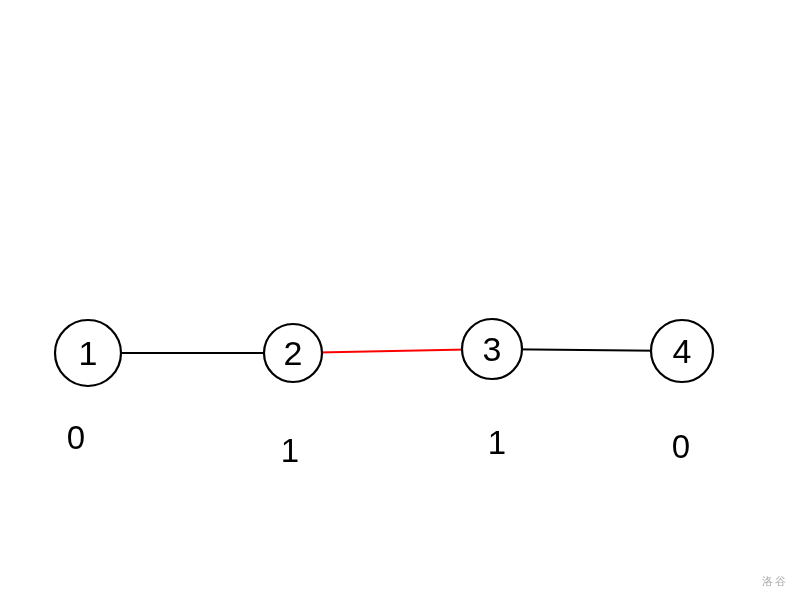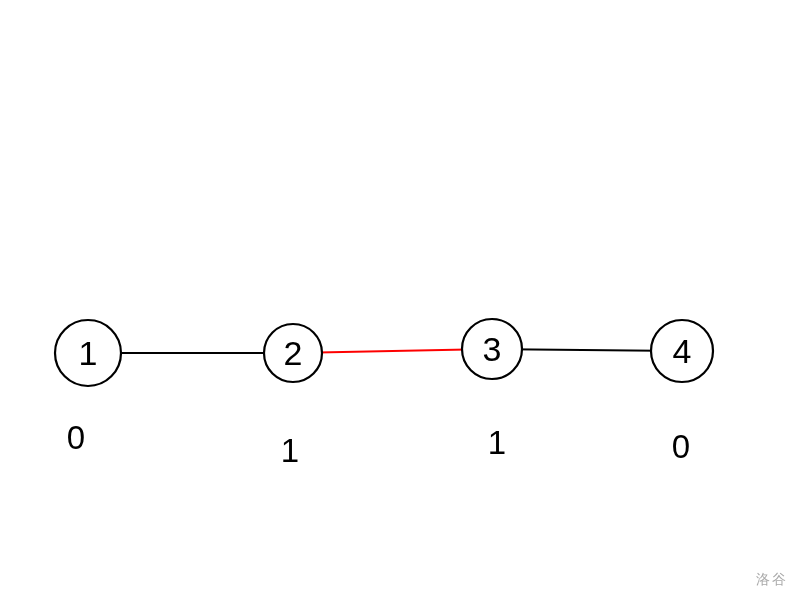--- a/index.html
+++ b/index.html
@@ -22,21 +22,21 @@
   }
   svg.graph text {
     font-family: "Liberation Sans", sans-serif;
     fill: #000000;
     user-select: none;
   }
   .watermark {
     position: absolute;
     right: 12px;
     bottom: 11px;
-    font-size: 14px;
+    font-size: 11px;
     letter-spacing: 2px;
     color: #a9a9a9;
     font-family: "Liberation Sans", sans-serif;
   }
 </style>
 </head>
 <body>
 
 <div class="canvas-wrap">
   <svg class="graph" width="800" height="600" viewBox="0 0 800 600">

